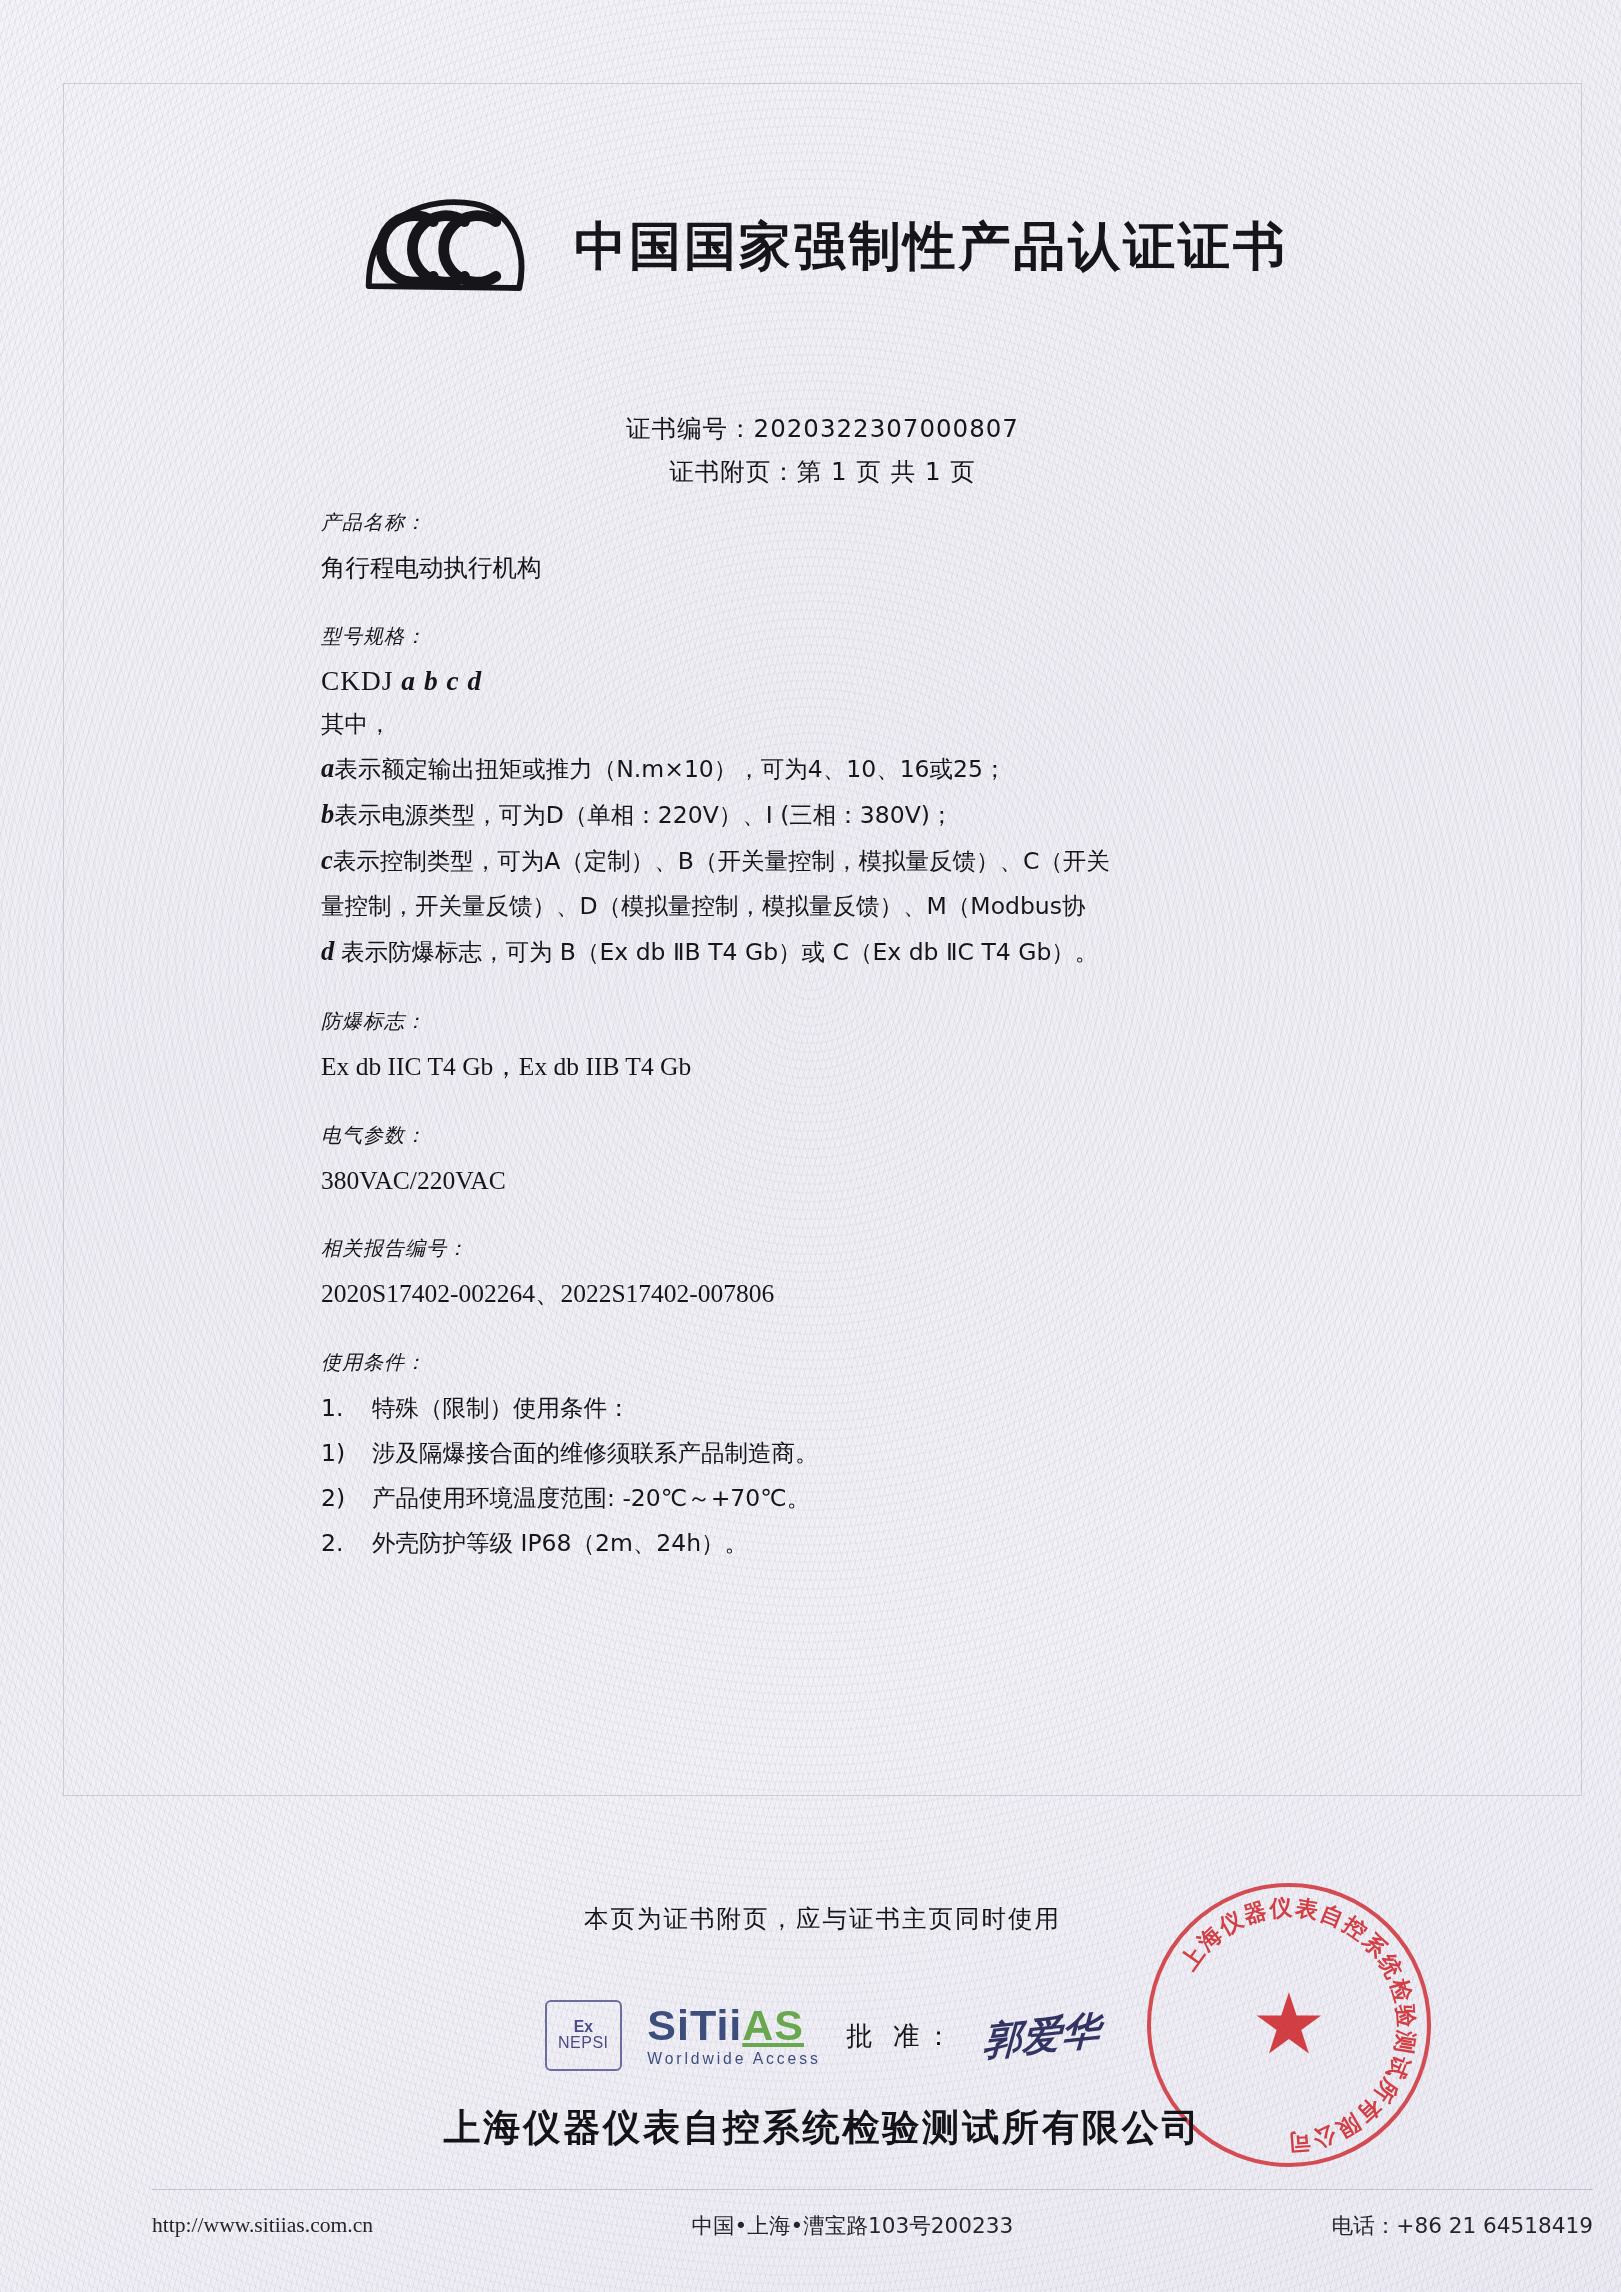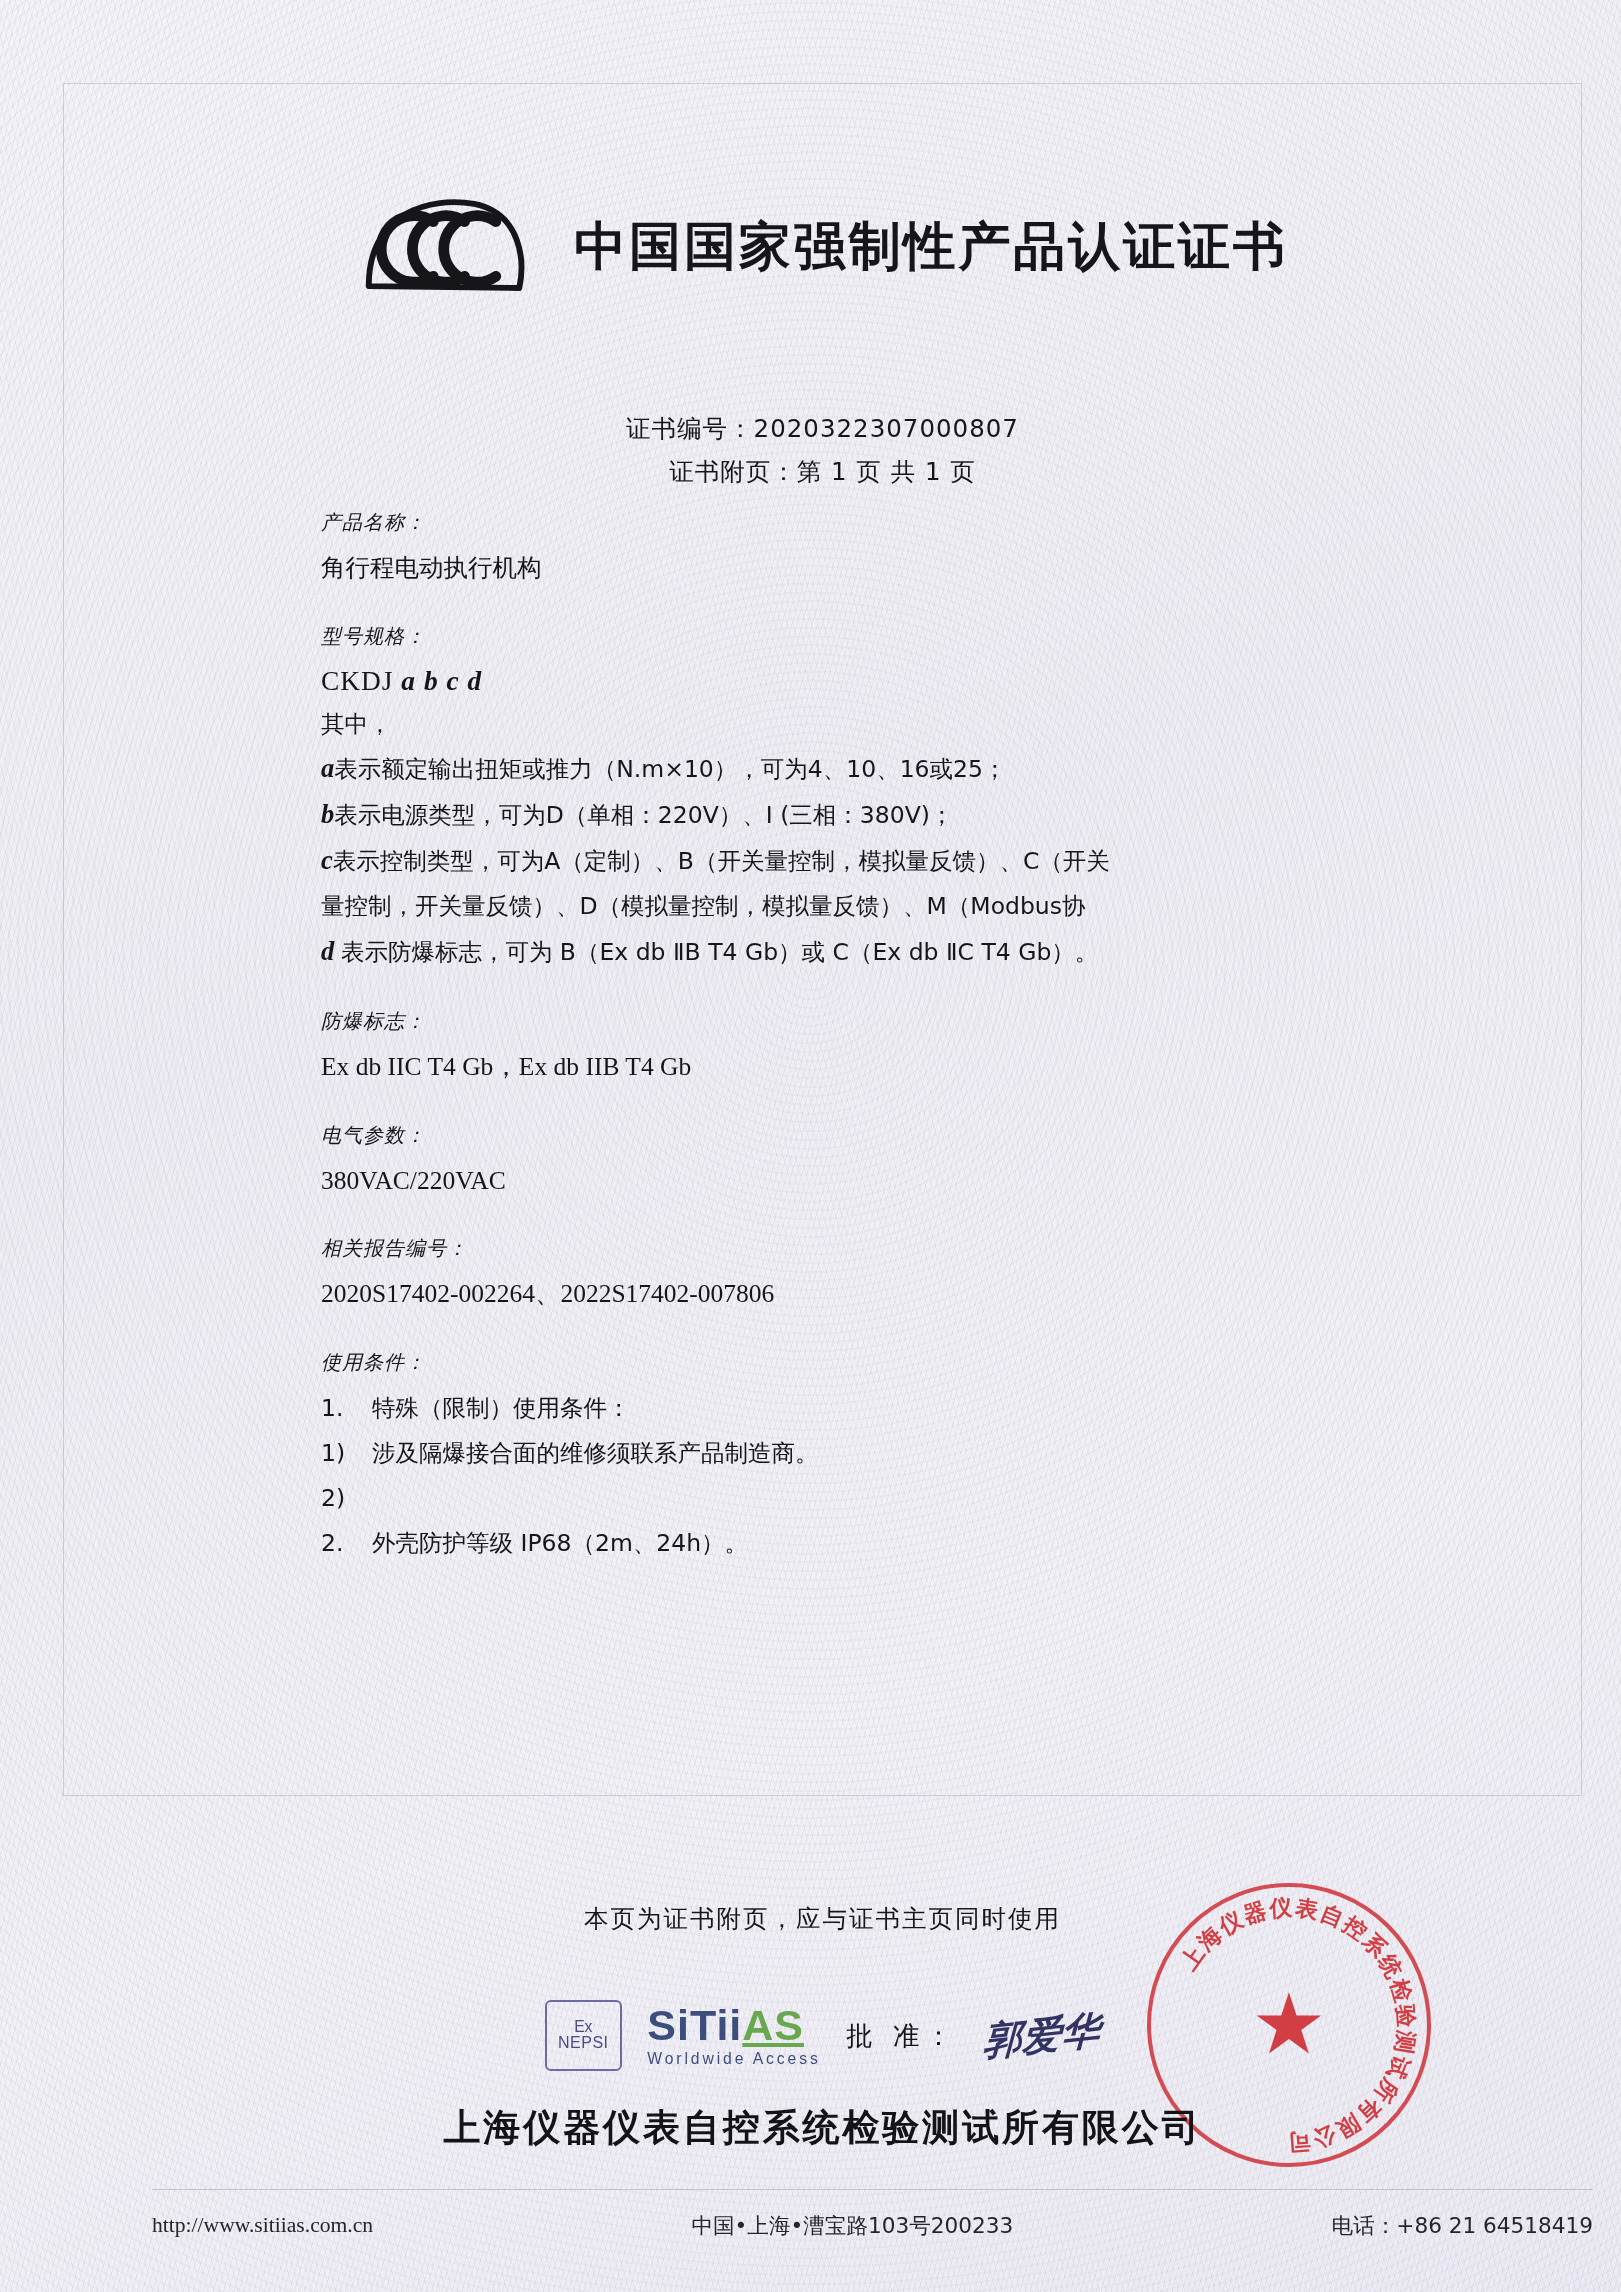--- a/index.html
+++ b/index.html
@@ -153,21 +153,21 @@
     border: 2px solid #6c6ca0;
     border-radius: 5.9px;
     display: flex;
     flex-direction: column;
     align-items: center;
     justify-content: center;
     color: #4b4b86;
     font-family: "Liberation Sans", sans-serif;
     line-height: 1.05;
   }
-  .nepsi .ex { font-size: 15.7px; font-weight: normal; }
+  .nepsi .ex { font-size: 15.7px; font-weight: bold; }
   .nepsi .nm { font-size: 16px; letter-spacing: 0.5px; }
   .sitiias { line-height: 1; }
   .sitiias .big {
     font-family: "Liberation Sans", sans-serif;
     font-weight: bold;
     font-size: 43px;
     letter-spacing: 1px;
     color: #3d4e7c;
   }
   .sitiias .big .grn { color: #6aa84f; text-decoration: underline; }
@@ -324,20 +324,21 @@
           <li>
             <span class="num">1.</span>
             <span>特殊（限制）使用条件：</span>
           </li>
           <li>
             <span class="num">1)</span>
             <span>涉及隔爆接合面的维修须联系产品制造商。</span>
           </li>
           <li>
             <span class="num">2)</span>
+            <span>产品使用环境温度范围: -20℃～+70℃。</span>
           </li>
           <li>
             <span class="num">2.</span>
             <span>外壳防护等级 IP68（2m、24h）。</span>
           </li>
         </ul>
       </div>
 
     </div>
 

